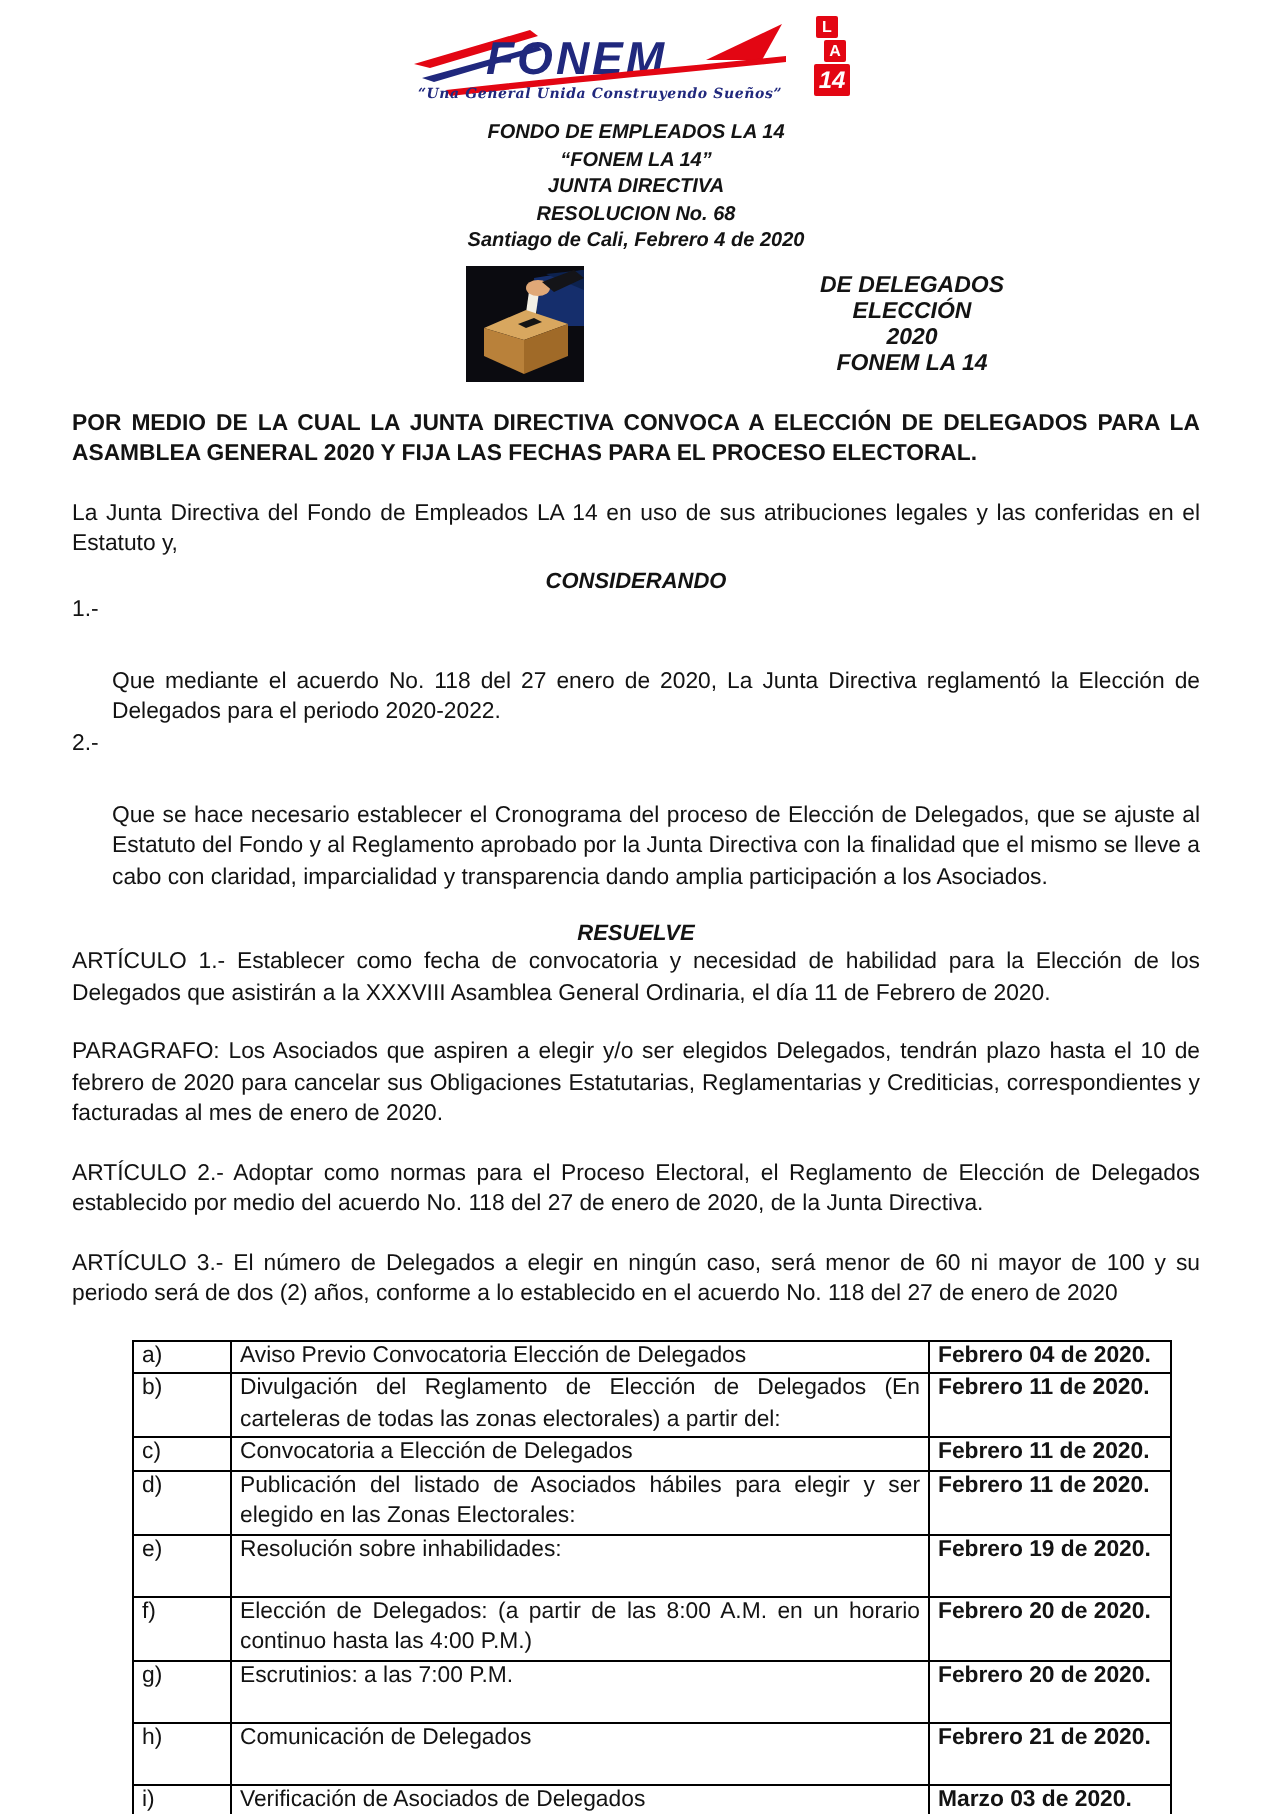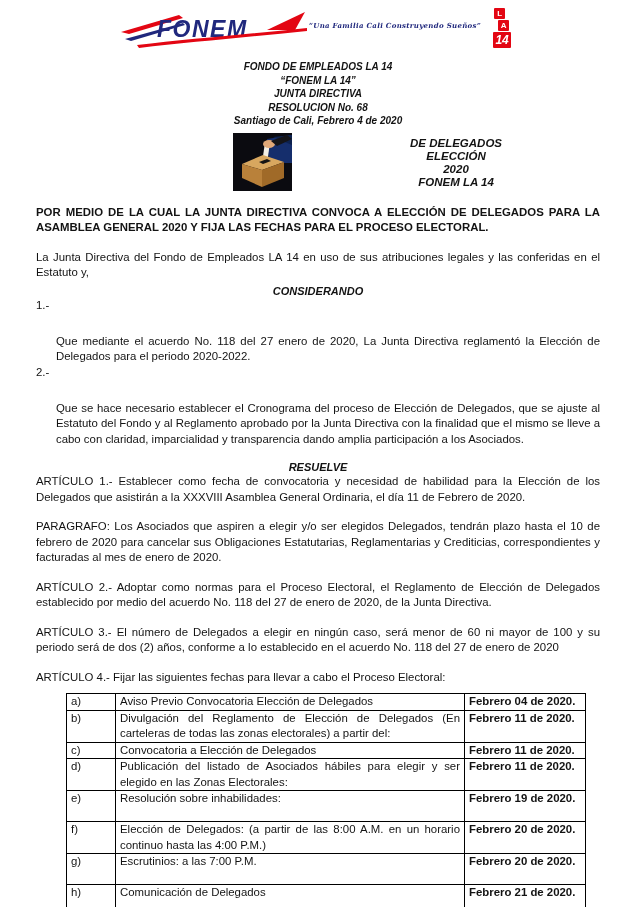--- a/index.html
+++ b/index.html
@@ -9,21 +9,21 @@
     margin:0 auto;
     background:#ffffff;
     overflow:hidden;
     font-family:"Liberation Sans", sans-serif;
     color:#131313;
     box-sizing:border-box;
     padding:8px 36px 0 36px;
   }
   
   .logo-wrap{display:flex;justify-content:center;align-items:flex-start;gap:6px;height:52px;}
-  .logotype{display:flex;flex-direction:row;align-items:center;}
+  .logotype{display:flex;flex-direction:column;align-items:center;}
   .logo-tagline{
     font-family:"DejaVu Serif", serif;
     font-style:italic;font-weight:bold;
     font-size:7px;color:#20287d;margin-top:-6px;letter-spacing:.3px;
   }
   .badge{position:relative;width:30px;height:46px;}
   .badge .sq{
     position:absolute;background:#e30613;color:#fff;
     font-weight:bold;display:flex;align-items:center;justify-content:center;
     border-radius:1px;box-shadow:0 0 0 1px #fff;
@@ -69,21 +69,21 @@
 
   <div class="logo-wrap">
     <div class="logotype">
       <svg class="sig-svg" width="190" height="40" viewBox="0 0 190 40">
         <path d="M2 24 L60 7 L64 10 L10 26 Z" fill="#e30613"></path>
         <path d="M6 31 L64 15 L66 17 L12 33 Z" fill="#20287d"></path>
         <text x="38" y="29" font-family="Liberation Sans, sans-serif" font-size="23" font-weight="bold" font-style="italic" letter-spacing="1.5" fill="#20287d">FONEM</text>
         <path d="M148 22 L186 4 L176 22 Z" fill="#e30613"></path>
         <path d="M18 37 C70 31 130 26 188 20 L188 23 C130 29 72 34 20 40 Z" fill="#e30613"></path>
       </svg>
-      <div class="logo-tagline">“Una Familia Cali Construyendo Sueños”</div>
+      <div class="logo-tagline">“Una General Unida Construyendo Sueños”</div>
     </div>
     <div class="badge">
       <div class="sq sq-l">L</div>
       <div class="sq sq-a">A</div>
       <div class="sq sq-14">14</div>
     </div>
   </div>
 
   <div class="hdr">
     <div>FONDO DE EMPLEADOS LA 14</div>
@@ -131,21 +131,20 @@
   <div class="center-head" style="margin-top:14px;">RESUELVE</div>
 
   <p class="para"><span class="lead">ARTÍCULO 1.-</span> <span>Establecer como fecha de convocatoria y necesidad de habilidad para la Elección de los Delegados que asistirán a la XXXVIII Asamblea General Ordinaria, el día 11 de Febrero de 2020.</span></p>
 
   <p class="para"><span class="lead">PARAGRAFO:</span> <span>Los Asociados que aspiren a elegir y/o ser elegidos Delegados, tendrán plazo hasta el 10 de febrero de 2020 para cancelar sus Obligaciones Estatutarias, Reglamentarias y Crediticias, correspondientes y facturadas al mes de enero de 2020.</span></p>
 
   <p class="para"><span class="lead">ARTÍCULO 2.-</span> <span>Adoptar como normas para el Proceso Electoral, el Reglamento de Elección de Delegados establecido por medio del acuerdo No. 118 del 27 de enero de 2020, de la Junta Directiva.</span></p>
 
   <p class="para"><span class="lead">ARTÍCULO 3.-</span> <span>El número de Delegados a elegir en ningún caso, será menor de 60 ni mayor de 100 y su periodo será de dos (2) años, conforme a lo establecido en el acuerdo No. 118 del 27 de enero de 2020</span></p>
 
-  <p class="para" style="margin-bottom:8px;"><span class="lead">ARTÍCULO 4.-</span> <span>Fijar las siguientes fechas para llevar a cabo el Proceso Electoral:</span></p>
 
   <table class="sched">
     <tbody>
       <tr>
         <td class="c-letter">a)</td>
         <td class="c-activity">Aviso Previo Convocatoria Elección de Delegados</td>
         <td class="c-date">Febrero 04 de 2020.</td>
       </tr>
       <tr>
         <td class="c-letter">b)</td>

